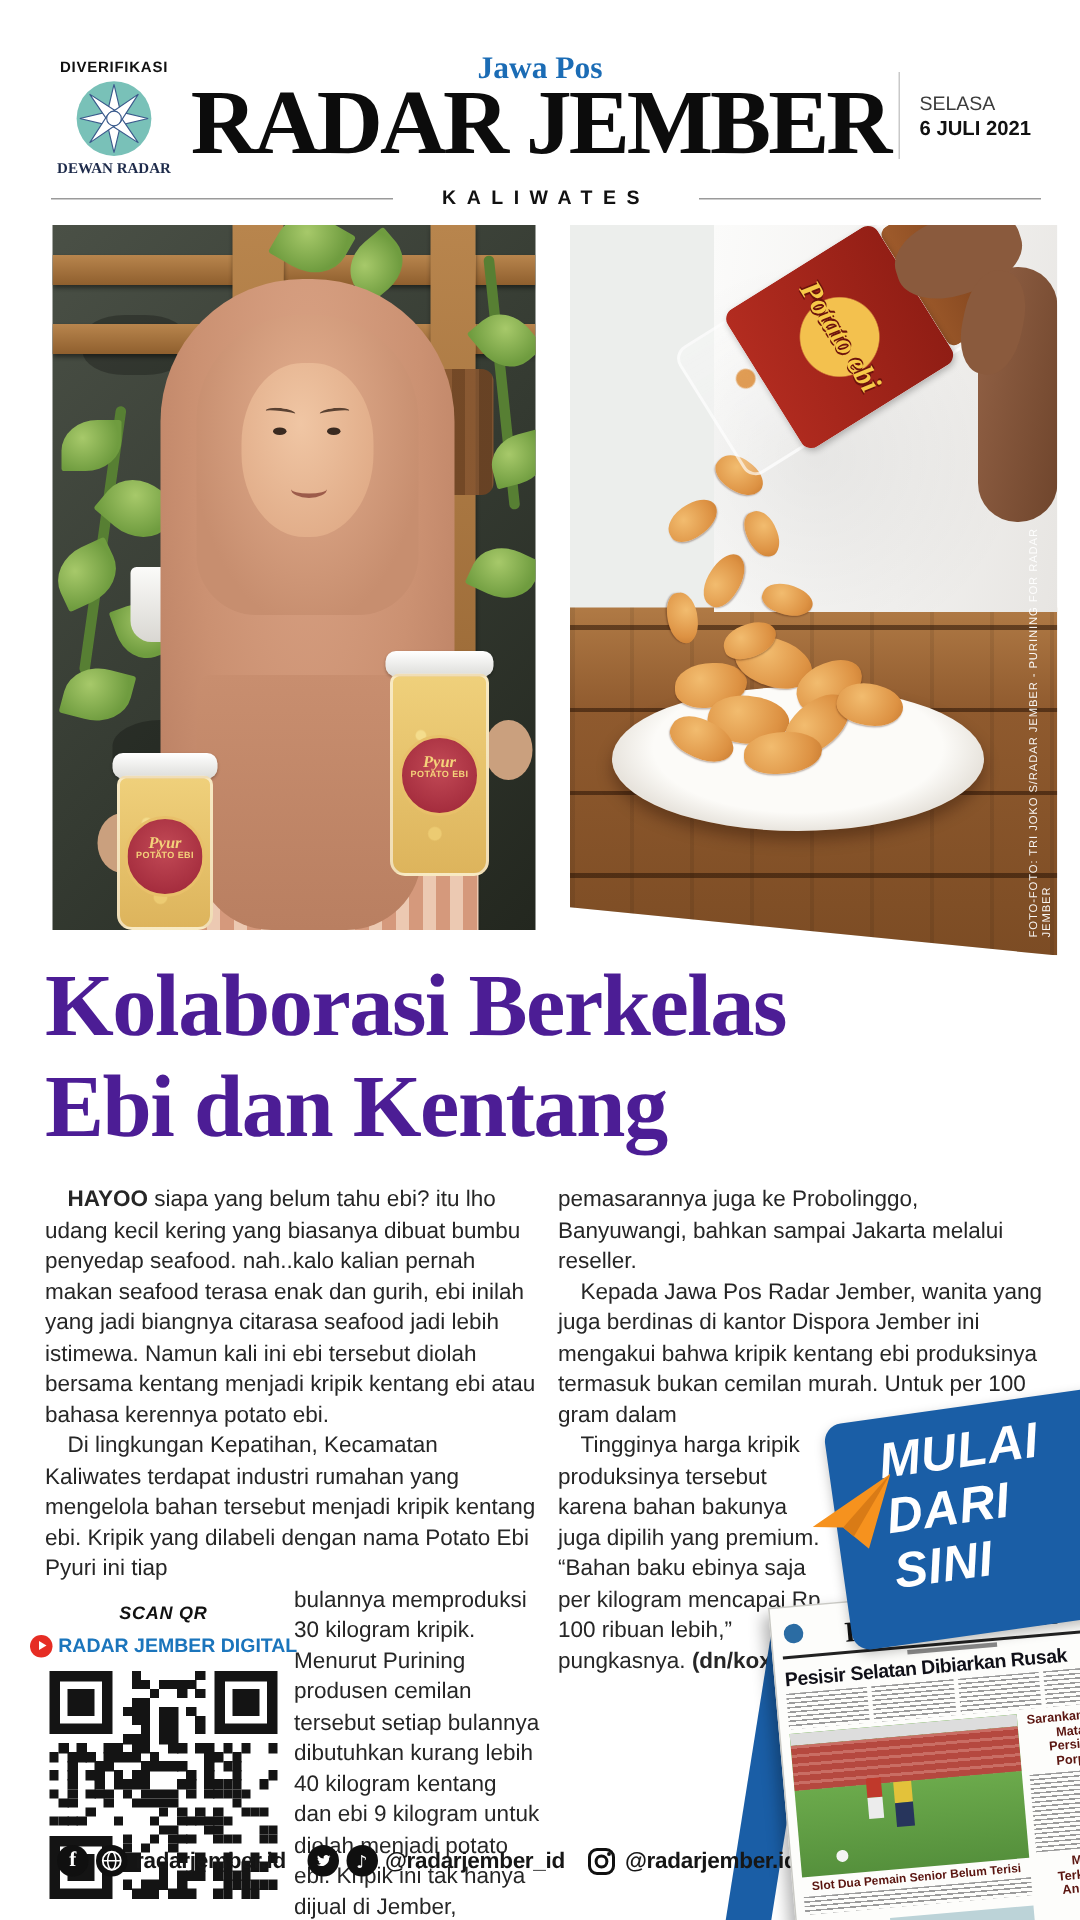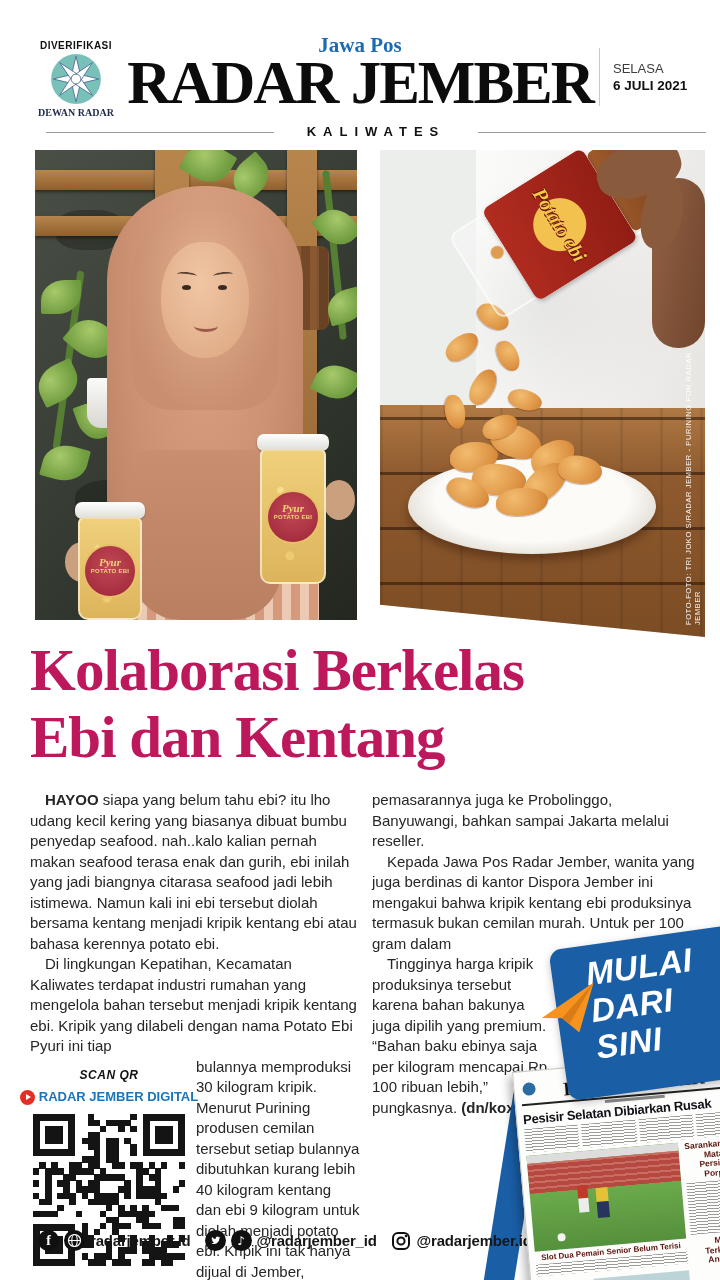--- a/index.html
+++ b/index.html
@@ -12,21 +12,21 @@
   .verify svg { display:block; margin:2px auto; }
   .verify .vb { font-size:10px; font-weight:bold; font-family:"Liberation Serif",serif; color:#1d2a4a; }
   .masthead-super { position:absolute; left:0; top:33px; width:720px; text-align:center;
     font-family:"Liberation Serif",serif; font-weight:bold; font-size:21px; color:#1b6cb5; }
   .masthead { position:absolute; left:0; top:48px; width:720px; text-align:center;
     font-family:"Liberation Serif",serif; font-weight:bold; font-size:61px; letter-spacing:-2px; color:#0c0c0c; }
   .date-divider { position:absolute; left:599px; top:48px; width:1px; height:58px; background:#c9c9c9; }
   .dateblock { position:absolute; left:613px; top:60px; line-height:17px; }
   .dateblock .d1 { font-size:13px; color:#3c3c3c; }
   .dateblock .d2 { font-size:13.5px; font-weight:bold; color:#111; }
-  .section-row { position:absolute; left:16px; top:124px; width:688px; height:16px; }
+  .section-row { position:absolute; left:4px; top:124px; width:688px; height:16px; }
   .section-row .ln { position:absolute; top:8px; height:1px; background:#9a9a9a; }
   .section-label { position:absolute; left:0; width:720px; text-align:center; top:0;
     font-size:13px; font-weight:bold; letter-spacing:7px; color:#111; }
 
   
   .photo { position:absolute; top:150px; overflow:hidden; }
   .photo-left { left:35px; width:322px; height:470px;
     background:linear-gradient(135deg,#4a5046 0%,#343a31 55%,#23271f 100%); }
   .photo-right { left:380px; width:325px; height:487px; background:#eceeec;
     clip-path:polygon(0 0,100% 0,100% 100%,0 93.4%); }
@@ -106,21 +106,21 @@
   .jar-r .brand { position:absolute; left:0; top:0; width:118px; height:108px; display:flex; align-items:center; justify-content:center;
     transform:rotate(90deg); font-family:"Liberation Serif",serif; font-style:italic; font-weight:bold; font-size:20px;
     color:#f7c948; text-shadow:1px 1px 0 #6d130c, -1px -1px 0 #6d130c; }
 
   .photo-credit { position:absolute; right:3px; top:175px; height:300px; display:flex; align-items:center;
     writing-mode:vertical-rl; transform:rotate(180deg); font-size:7.5px; letter-spacing:.6px; color:#fff; opacity:.95; }
 
   
   .headline { position:absolute; left:30px; top:637px; width:680px;
     font-family:"Liberation Serif",serif; font-weight:bold; font-size:59px; line-height:67px;
-    letter-spacing:-1px; color:#be185d; }
+    letter-spacing:-1px; color:#4c1d95; }
 
   
   .col { position:absolute; top:790px; width:330px; font-size:15px; line-height:20.5px; color:#262626; text-align:left; }
   .col-left { left:30px; }
   .col-right { left:372px; }
   .col p { margin:0; }
   .indent { text-indent:15px; }
   .lead { font-weight:bold; }
   .narrow-r { width:180px; }
 

